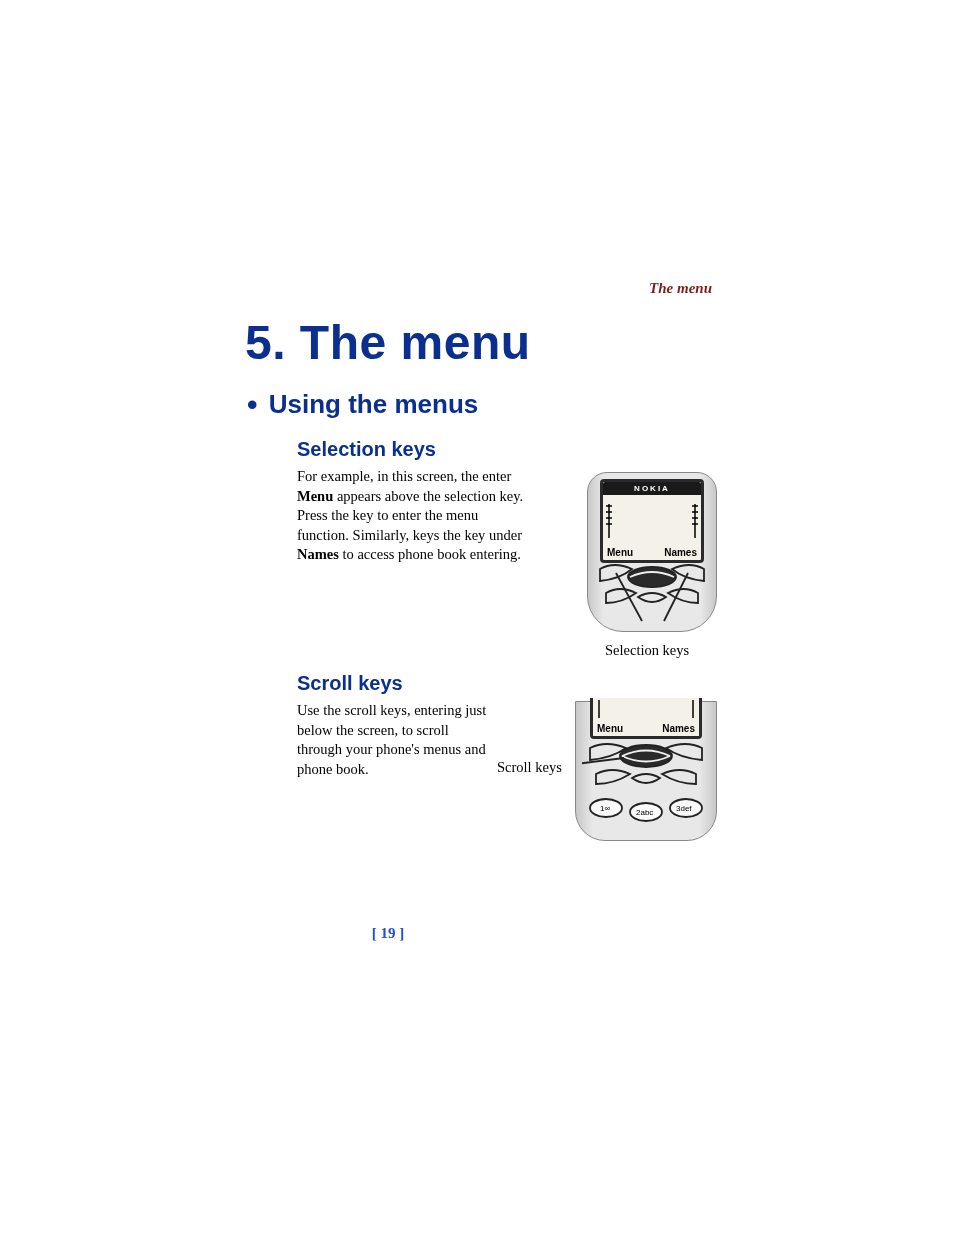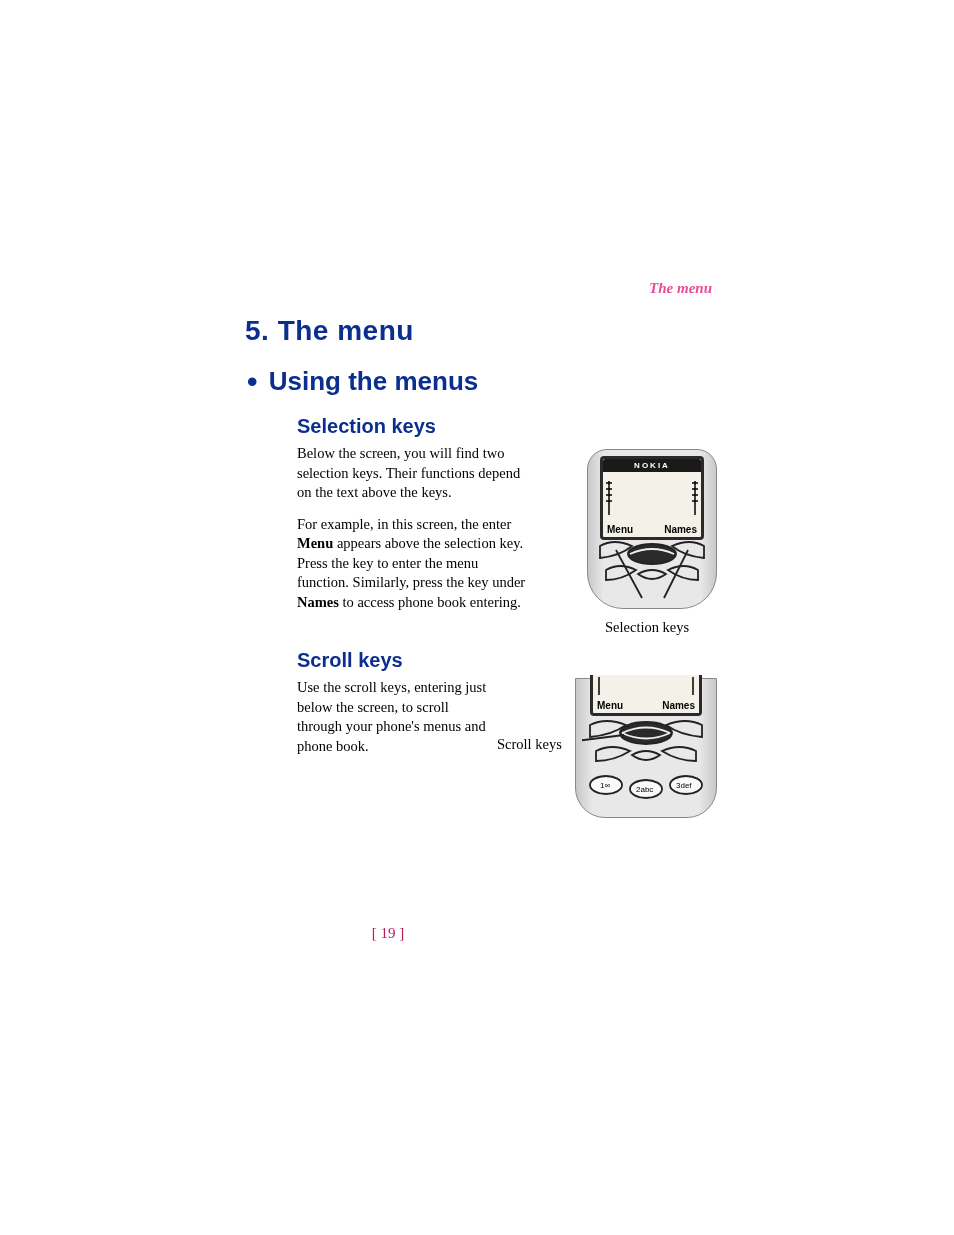--- a/index.html
+++ b/index.html
@@ -15,30 +15,30 @@
   .page {
     position: absolute;
     left: 247px;
     top: 280px;
     width: 460px;
   }
   .running-head {
     position: absolute;
     right: -5px;
     top: 0;
-    color: #ec4899;
+    color: #7f1d1d;
     font-style: italic;
     font-weight: bold;
     font-size: 15px;
     text-align: center;
   }
   h1.chapter {
     color: #0a2f8f;
     font-weight: bold;
-    font-size: 28px;
+    font-size: 48px;
     margin: 35px 0 18px -2px;
     letter-spacing: 0.5px;
     font-family: Verdana, Arial, sans-serif;
   }
   .intro {
     font-size: 14.5px;
     line-height: 1.35;
     margin: 0 0 26px 48px;
     width: 400px;
   }
@@ -101,42 +101,42 @@
   .callout {
     font-size: 14.5px;
     position: absolute;
   }
   .page-num {
     position: absolute;
     left: 0; width: 776px;
     top: 925px;
     text-align: center;
     font-size: 15px;
-    color: #be185d;
+    color: #1d4ed8;
+    font-weight: bold;
   }
 </style>
 </head>
 <body>
 
 <div class="page">
   <div class="running-head">The menu</div>
 
   <h1 class="chapter">5.  The menu</h1>
 
 
   <h2 class="section">
     <span class="bullet">•</span>
     <span>Using the menus</span>
   </h2>
 
   <h3 class="sub">Selection keys</h3>
   <div class="body-col" style="height:205px;">
-    <p class="para narrow">Below the screen, you will find two selection keys. Their functions depend on the text above the keys.</p>
     <p class="para narrow">
-      <span>For example, in this screen, the enter </span><span class="bold">Menu</span><span> appears above the selection key. Press the key to enter the menu function. Similarly, press the key under </span><span class="bold">Names</span><span> to access phone book entering.</span>
+      <span>For example, in this screen, the enter </span><span class="bold">Menu</span><span> appears above the selection key. Press the key to enter the menu function. Similarly, keys the key under </span><span class="bold">Names</span><span> to access phone book entering.</span>
     </p>
 
     <div class="figure" style="left:290px; top:5px; width:140px; height:200px;">
       <div class="phone-body" style="width:128px;height:158px;">
         <div class="phone-screen" style="left:12px;top:6px;width:98px;height:78px;">
           <div class="brandbar">NOKIA</div>
 
           <svg width="98" height="78" style="position:absolute;left:0;top:0;">
             <g stroke="#000" stroke-width="1.5">
               <line x1="6" y1="22" x2="6" y2="56"></line>

